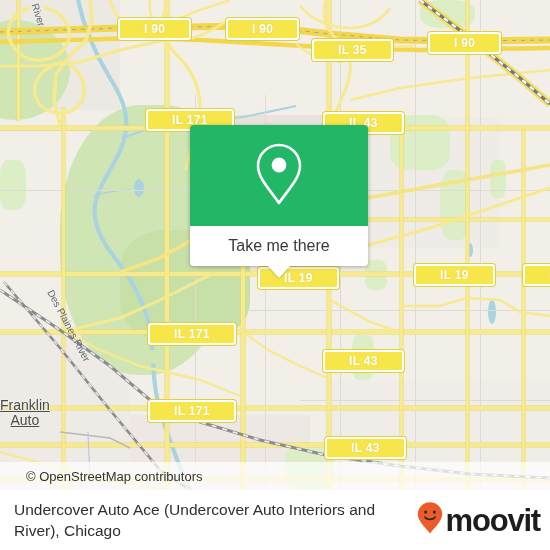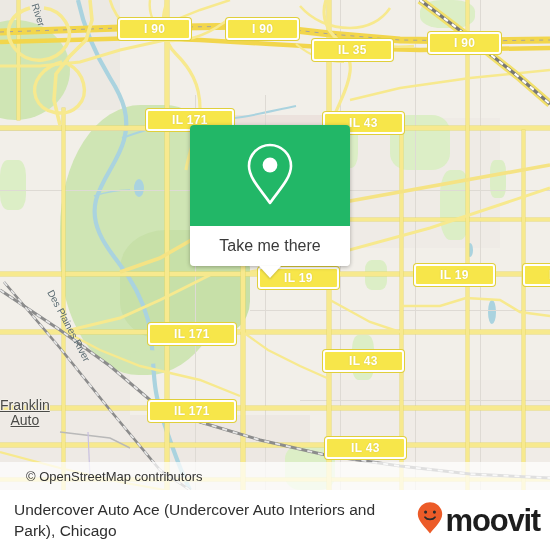--- a/index.html
+++ b/index.html
@@ -55,21 +55,21 @@
   #attribution{
     position:absolute;left:0;bottom:0;width:550px;height:28px;
     background:rgba(255,255,255,.72);
     display:flex;align-items:center;
     font-size:13px;color:#333333;
     padding-left:26px;box-sizing:border-box;
   }
 
   
   #popup{
-    position:absolute;left:190px;top:125px;width:160px;
+    position:absolute;left:190px;top:125px;width:178px;
     border-radius:4px;
     box-shadow:0 1px 4px rgba(0,0,0,.30);
     overflow:visible;
     z-index:20;
   }
   #popup-head{
     background:#22b767;
     height:101px;
     border-radius:4px 4px 0 0;
     display:flex;align-items:center;justify-content:center;
@@ -270,21 +270,21 @@
         </svg>
       </span>
     </div>
     <div id="popup-foot">
       <span>Take me there</span>
       <span id="popup-tail"></span>
     </div>
   </div>
 
   <div id="footer">
-    <div id="footer-title">Undercover Auto Ace (Undercover Auto Interiors and Park), Chicago</div>
+    <div id="footer-title">Undercover Auto Ace (Undercover Auto Interiors and River), Chicago</div>
     <div id="brand">
       <span>
         <svg width="28" height="34" viewBox="0 0 28 34" aria-hidden="true">
           <path d="M14 1.2 C7.2 1.2 1.8 6.6 1.8 13.2 C1.8 20.2 9.6 26.4 14 32.6
                    C18.4 26.4 26.2 20.2 26.2 13.2 C26.2 6.6 20.8 1.2 14 1.2 Z" fill="#ec5b28"></path>
           <circle cx="9.6" cy="11.1" r="1.55" fill="#2b2b2b"></circle>
           <circle cx="18.4" cy="11.1" r="1.55" fill="#2b2b2b"></circle>
           <path d="M9 16.2 C11 19.1 17 19.1 19 16.2" fill="none" stroke="#2b2b2b" stroke-width="1.7" stroke-linecap="round"></path>
         </svg>
       </span>

